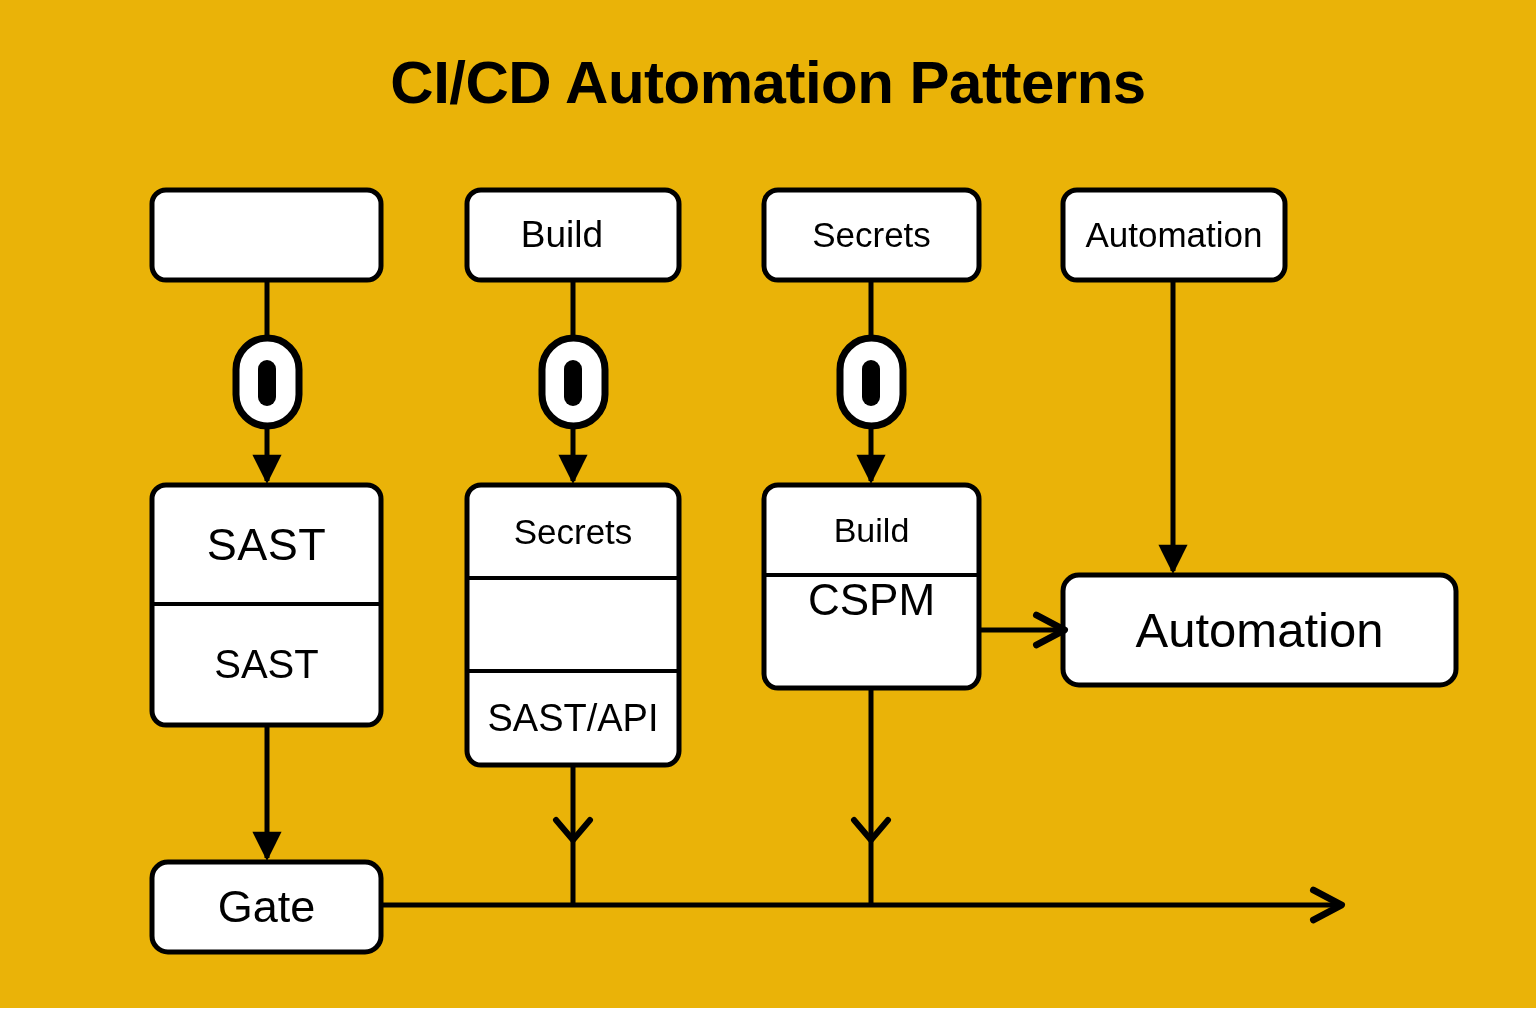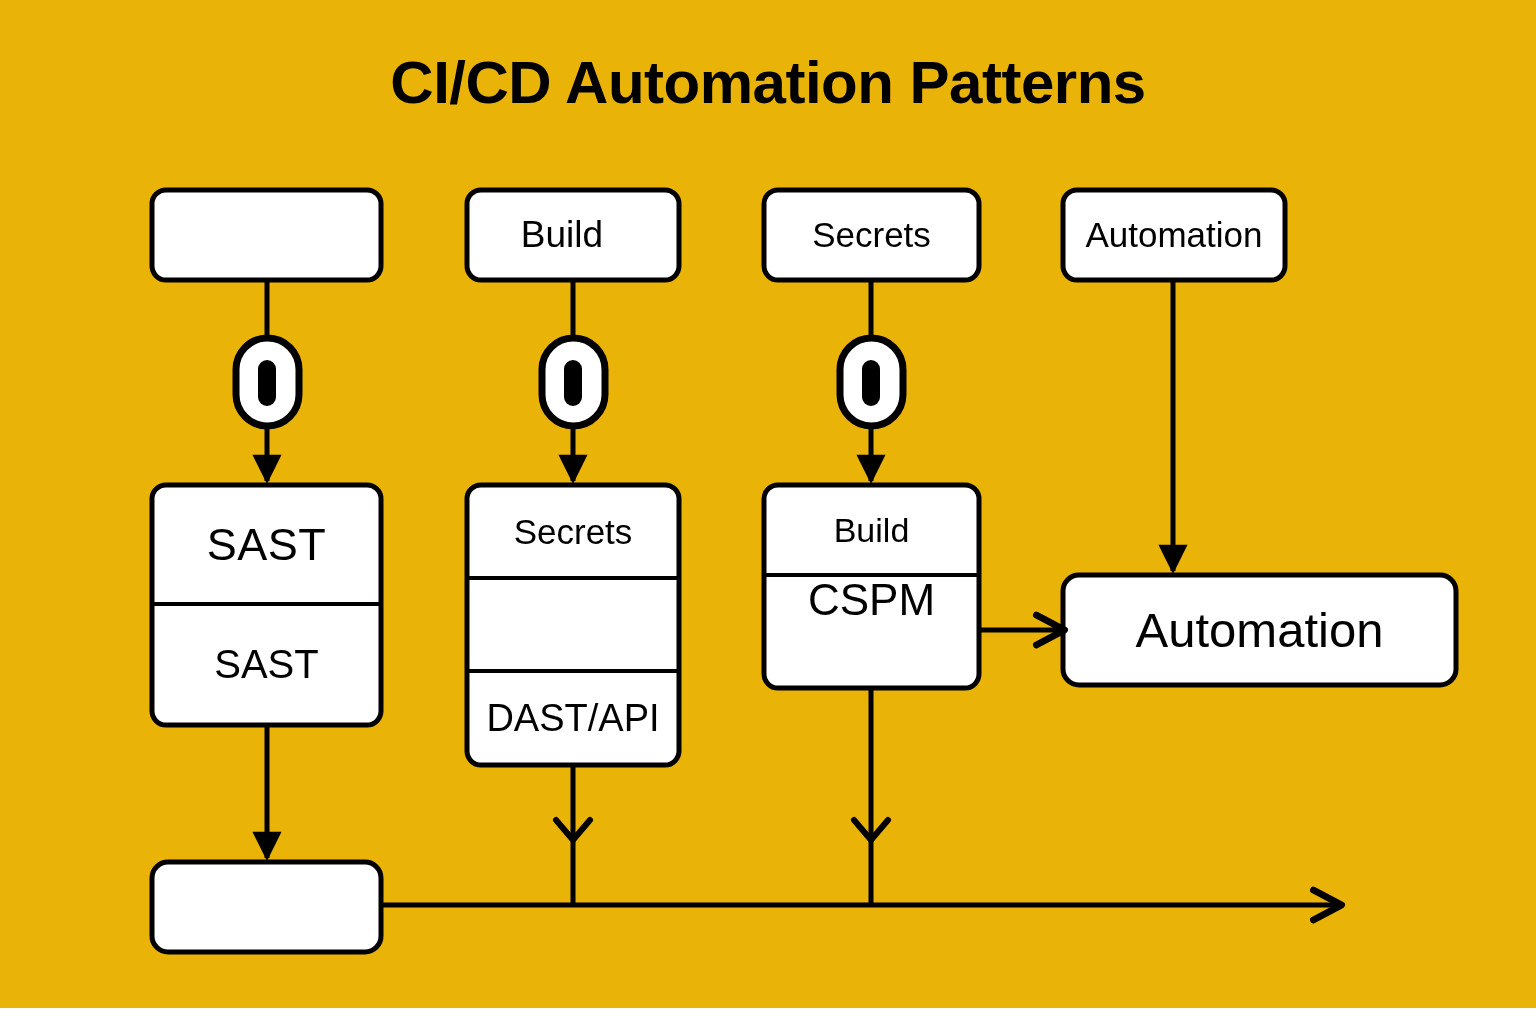--- a/index.html
+++ b/index.html
@@ -127,22 +127,23 @@
 
   <div class="node-label" style="left:1063px; top:190px; width:222px; height:90px; font-size:35px;">Automation</div>
 
   <div class="node-label" style="left:152px; top:485px; width:229px; height:119px; font-size:45px; font-variant:small-caps; letter-spacing:0.5px;">SAST</div>
 
   <div class="node-label" style="left:152px; top:604px; width:229px; height:121px; font-size:40px;">SAST</div>
 
   <div class="node-label" style="left:467px; top:485px; width:212px; height:93px; font-size:35px;">Secrets</div>
 
 
-  <div class="node-label" style="left:467px; top:671px; width:212px; height:94px; font-size:38px;">DAST/API</div>
+  <div class="node-label" style="left:467px; top:671px; width:212px; height:94px; font-size:38px;">SAST/API</div>
 
   <div class="node-label" style="left:764px; top:485px; width:215px; height:90px; font-size:34px;">Build</div>
 
   <div class="node-label" style="left:764px; top:543px; width:215px; height:113px; font-size:44px;">CSPM</div>
 
   <div class="node-label" style="left:1063px; top:575px; width:393px; height:110px; font-size:49px;">Automation</div>
 
+  <div class="node-label" style="left:152px; top:862px; width:229px; height:90px; font-size:45px;">Gate</div>
 
 </div>
 
 </body></html>

